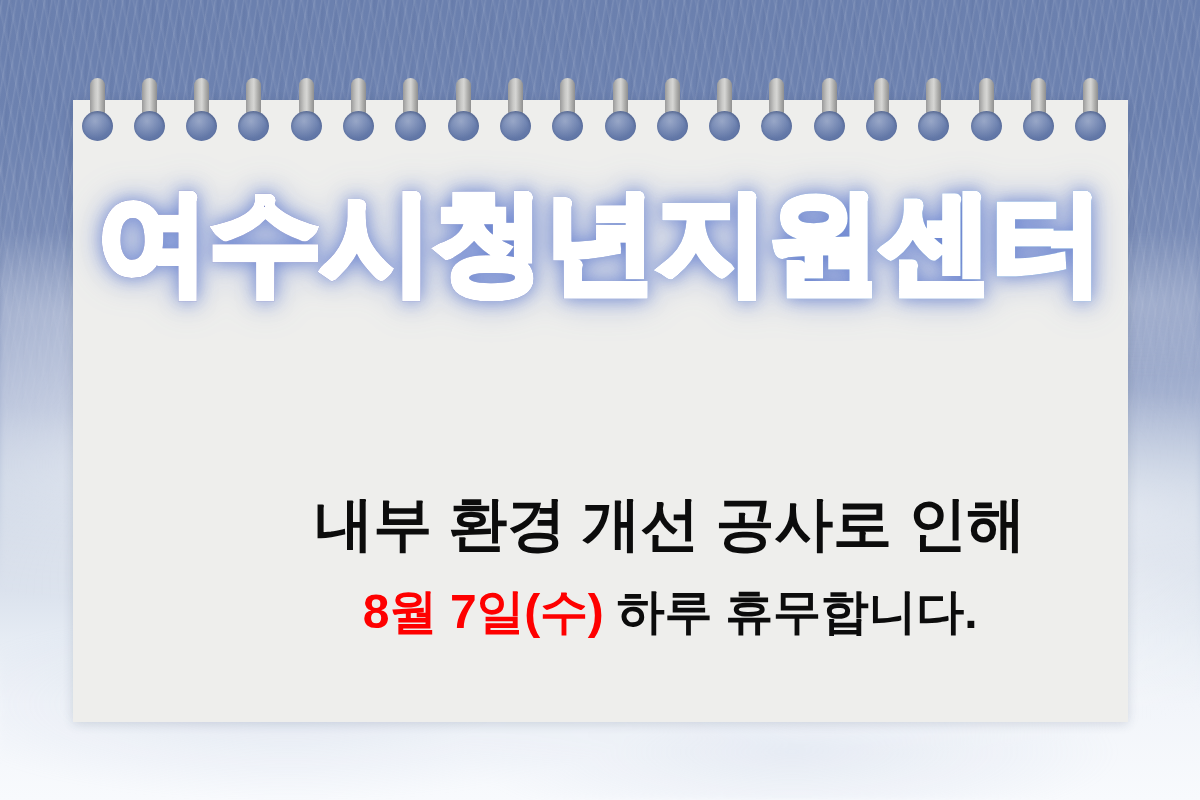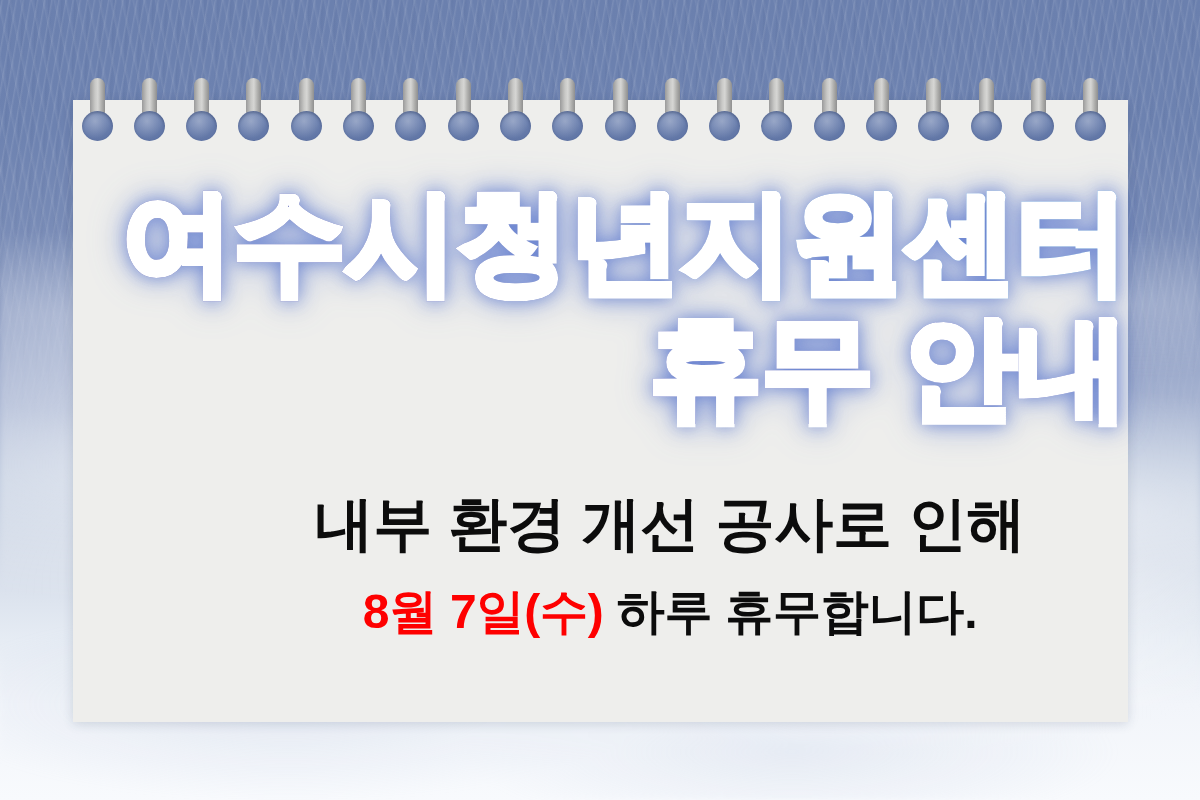--- a/index.html
+++ b/index.html
@@ -96,21 +96,21 @@
       radial-gradient(ellipse at 42% 34%, rgba(255,255,255,.30), rgba(255,255,255,0) 62%),
       linear-gradient(170deg,#7186b2 0%,#6a7fae 45%,#5f74a4 100%);
     box-shadow:inset 0 2px 3px rgba(30,45,85,.40);
   }
 
   
   .headline {
     position:absolute;
     left:73px; top:186px;
     width:1055px;
-    text-align:right;
+    text-align:center;
     line-height:1.0;
     font-weight:900;
     letter-spacing:-.012em;
     -webkit-text-stroke:7px #ffffff;
     paint-order:stroke fill;
     filter:drop-shadow(0 0 9px rgba(62,96,198,.62))
            drop-shadow(0 0 17px rgba(62,96,198,.34));
   }
   .headline-1 {
     font-size:112px;
@@ -198,21 +198,20 @@
       <div class="ring-bar" style="left: 978.6px; top: 78px;"></div>
       <div class="ring-hole" style="left: 970.6px; top: 111px;"></div>
       <div class="ring-bar" style="left: 1030.9px; top: 78px;"></div>
       <div class="ring-hole" style="left: 1022.9px; top: 111px;"></div>
       <div class="ring-bar" style="left: 1083.2px; top: 78px;"></div>
       <div class="ring-hole" style="left: 1075.2px; top: 111px;"></div>
     </div>
 
   <div class="headline">
     <span class="headline-1">여수시청년지원센터</span>
-    <span class="headline-2">휴무 안내</span>
   </div>
 
   <div class="body-copy">
     <span class="body-line">내부 환경 개선 공사로 인해</span>
     <span class="body-line body-line-2">
       <span class="accent-date">8월 7일(수)</span><span> 하루 휴무합니다.</span>
     </span>
   </div>
 
 </div>

